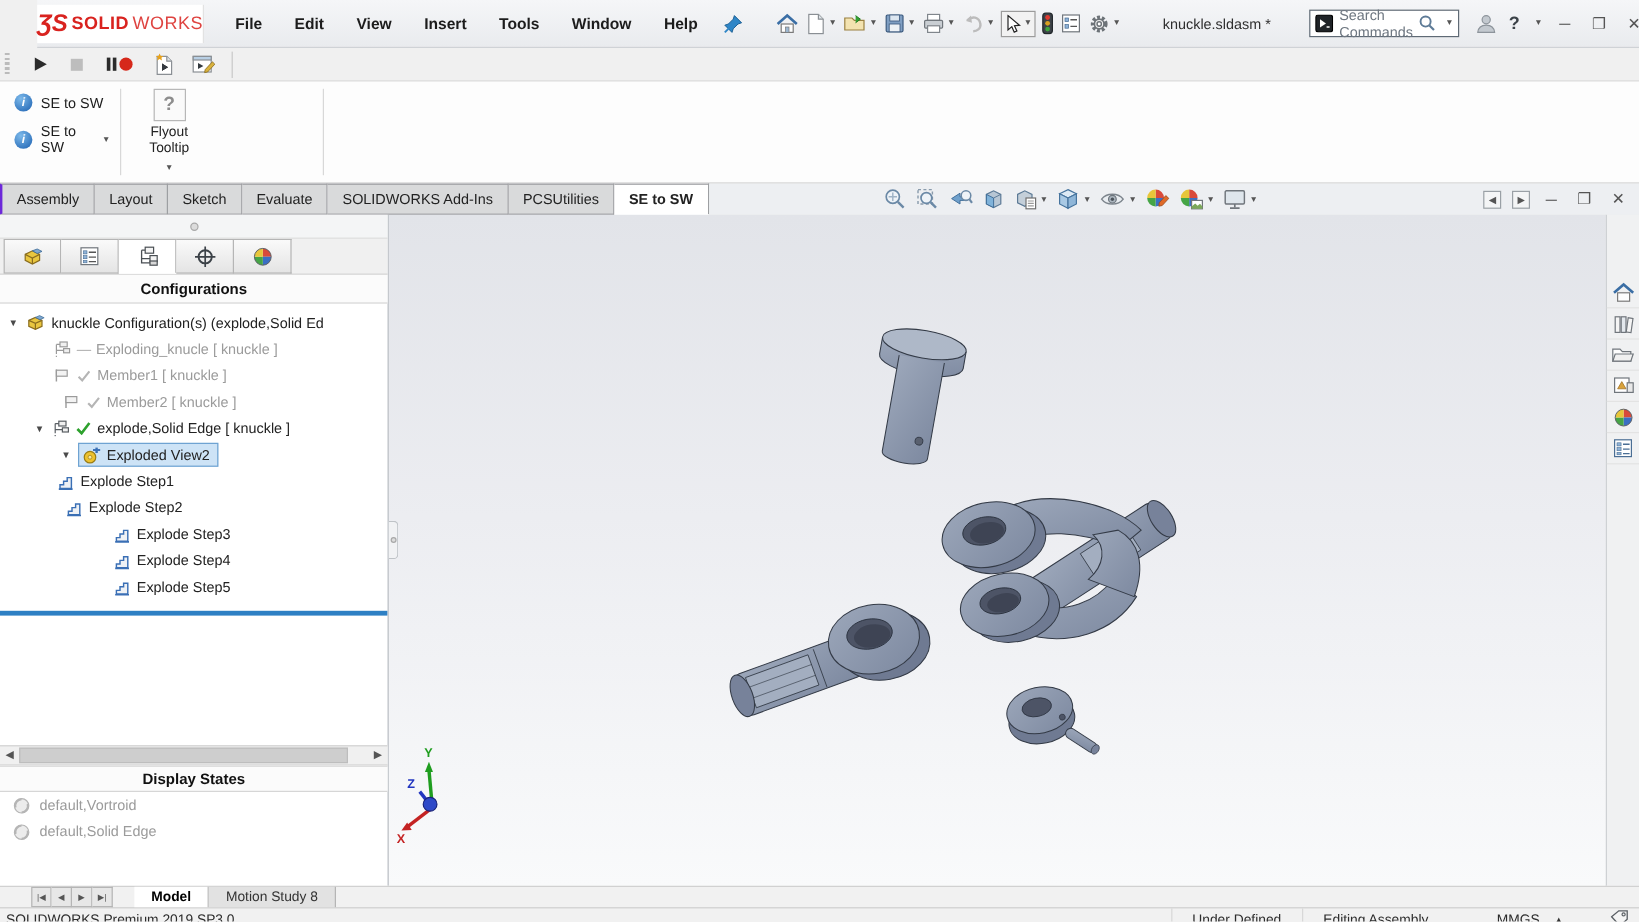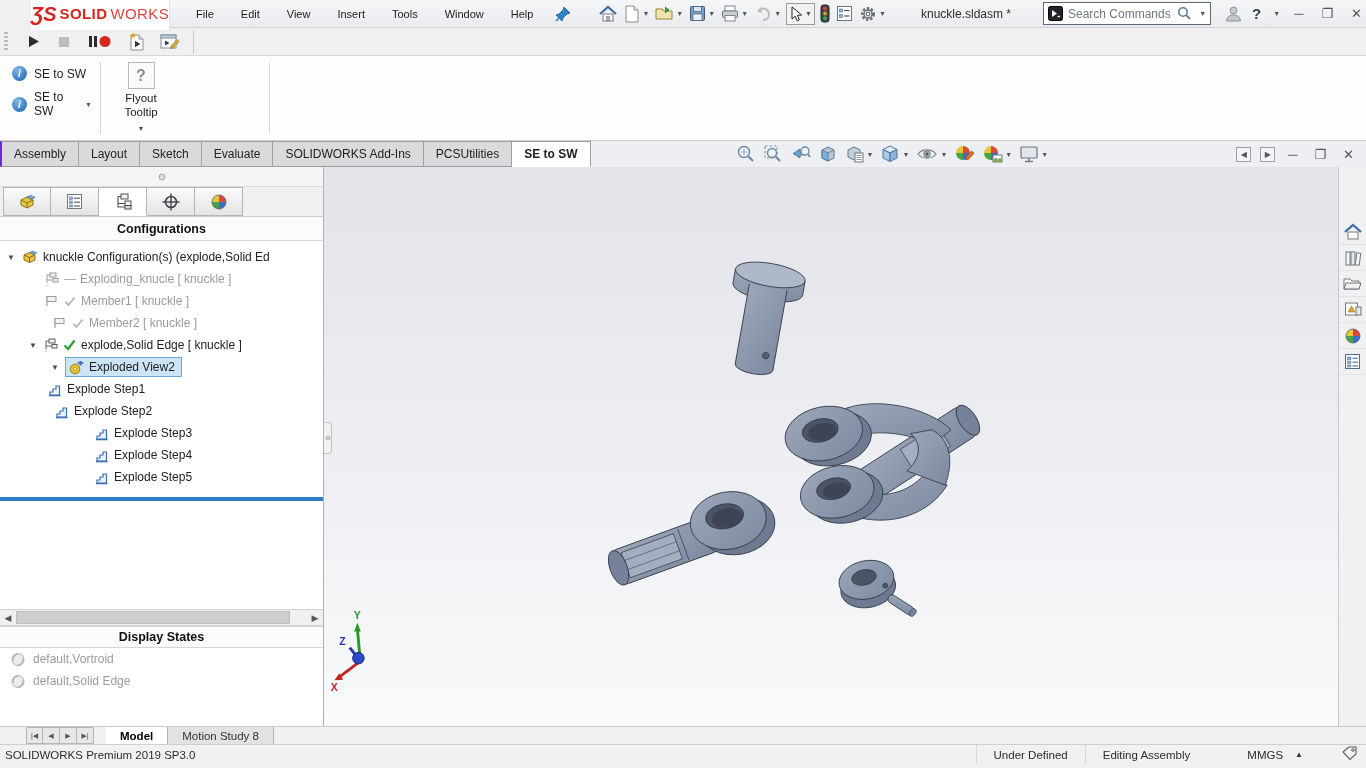--- a/index.html
+++ b/index.html
@@ -1,27 +1,27 @@
 <!DOCTYPE html>
 <html><head>
 <meta charset="utf-8">
 <style>
   * { box-sizing: border-box; }
   html,body { margin:0; padding:0; width:1366px; height:768px; overflow:hidden;
     font-family:"Liberation Sans","DejaVu Sans",sans-serif; font-size:12px; color:#222; background:#f0f0f0; }
 
   
-  .titlebar { height:28px; background:linear-gradient(#f5f6f8,#e9ebee); border-bottom:1px solid #cfd2d6;
+  .titlebar { height:40px; background:linear-gradient(#f5f6f8,#e9ebee); border-bottom:1px solid #cfd2d6;
     display:flex; align-items:center;margin-left:31px; }
   .logo { width:158px; height:32px; background:#fff; display:flex; align-items:center; justify-content:center; gap:3px; border-right:1px solid #e2e2e2;}
   .logo-mark { color:#d9231f; font-weight:bold; font-style:italic; font-size:20px; line-height:1;}
   .logo-bold { color:#d9231f; font-weight:bold; font-size:15px; letter-spacing:.4px;}
   .logo-light { color:#d9231f; font-weight:300; font-size:15px; letter-spacing:.4px; opacity:.85;}
   .menus { display:flex; gap:27px; margin-left:26px; }
-  .menu-item { font-size:11px; color:#1c1c1c; cursor:default; }
+  .menu-item { font-size:13px; color:#1c1c1c; cursor:default;font-weight:bold; }
   .pin-wrap { margin-left:22px; display:flex; align-items:center;}
   .qat { display:flex; align-items:center; gap:4px; margin-left:26px; }
   .tool-btn { display:flex; align-items:center; padding:2px 1px; }
   .dd { font-size:7px; color:#555; margin-left:2px; }
   .cursor-box { border:1px solid #9b9b9b; background:#f2f2f2; padding:2px 2px; display:flex; align-items:center; }
   .doc-title { margin-left:34px; font-size:12px; color:#2e2e2e; white-space:nowrap; }
   .search-box { width:208px; height:23px; border:1px solid #5f6a75; background:#fff; display:flex; align-items:center;
     margin-left:32px; padding:0 4px; gap:5px; }
   .search-text { color:#6e7781; flex:1; font-size:12px; }
   .tb-right { display:flex; align-items:center; gap:10px; margin-left:14px; }
@@ -754,21 +754,21 @@
   </div>
 </div>
 
 <div class="bottom-tabs">
   <div class="nav-btns">
     <span class="nav-btn">|◀</span>
     <span class="nav-btn">◀</span>
     <span class="nav-btn">▶</span>
     <span class="nav-btn">▶|</span>
   </div>
-  <span class="btab active" style="margin-left:12px">Model</span>
+  <span class="btab active" style="margin-left:18px">Model</span>
   <span class="btab">Motion Study 8</span>
 </div>
 
 <div class="statusbar">
   <span class="sb-left">SOLIDWORKS Premium 2019 SP3.0</span>
   <span class="sb-spacer"></span>
   <span class="scell">
       <span>Under Defined</span>
     </span>
   <span class="scell">

